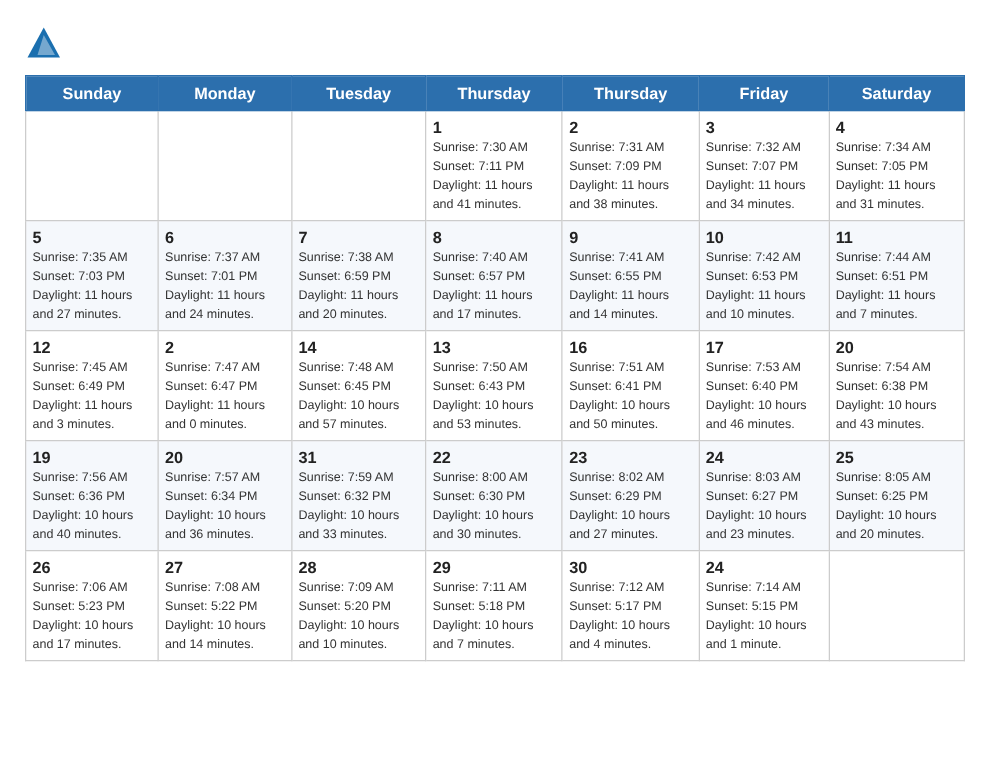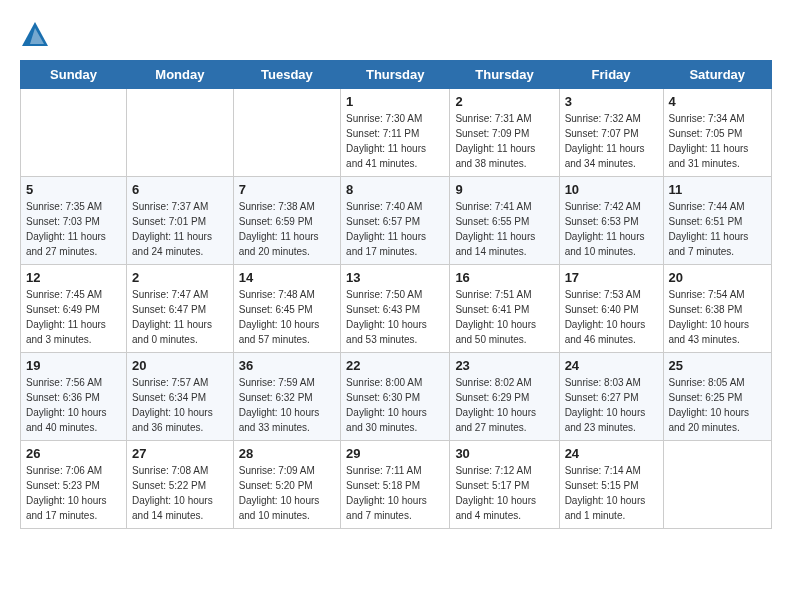--- a/index.html
+++ b/index.html
@@ -211,21 +211,21 @@
       <tr>
         <td>
           <span class="day-number">19</span>
           <div class="day-info">Sunrise: 7:56 AM<br>Sunset: 6:36 PM<br>Daylight: 10 hours<br>and 40 minutes.</div>
         </td>
         <td>
           <span class="day-number">20</span>
           <div class="day-info">Sunrise: 7:57 AM<br>Sunset: 6:34 PM<br>Daylight: 10 hours<br>and 36 minutes.</div>
         </td>
         <td>
-          <span class="day-number">36</span>
+          <span class="day-number">31</span>
           <div class="day-info">Sunrise: 7:59 AM<br>Sunset: 6:32 PM<br>Daylight: 10 hours<br>and 33 minutes.</div>
         </td>
         <td>
           <span class="day-number">22</span>
           <div class="day-info">Sunrise: 8:00 AM<br>Sunset: 6:30 PM<br>Daylight: 10 hours<br>and 30 minutes.</div>
         </td>
         <td>
           <span class="day-number">23</span>
           <div class="day-info">Sunrise: 8:02 AM<br>Sunset: 6:29 PM<br>Daylight: 10 hours<br>and 27 minutes.</div>
         </td>

